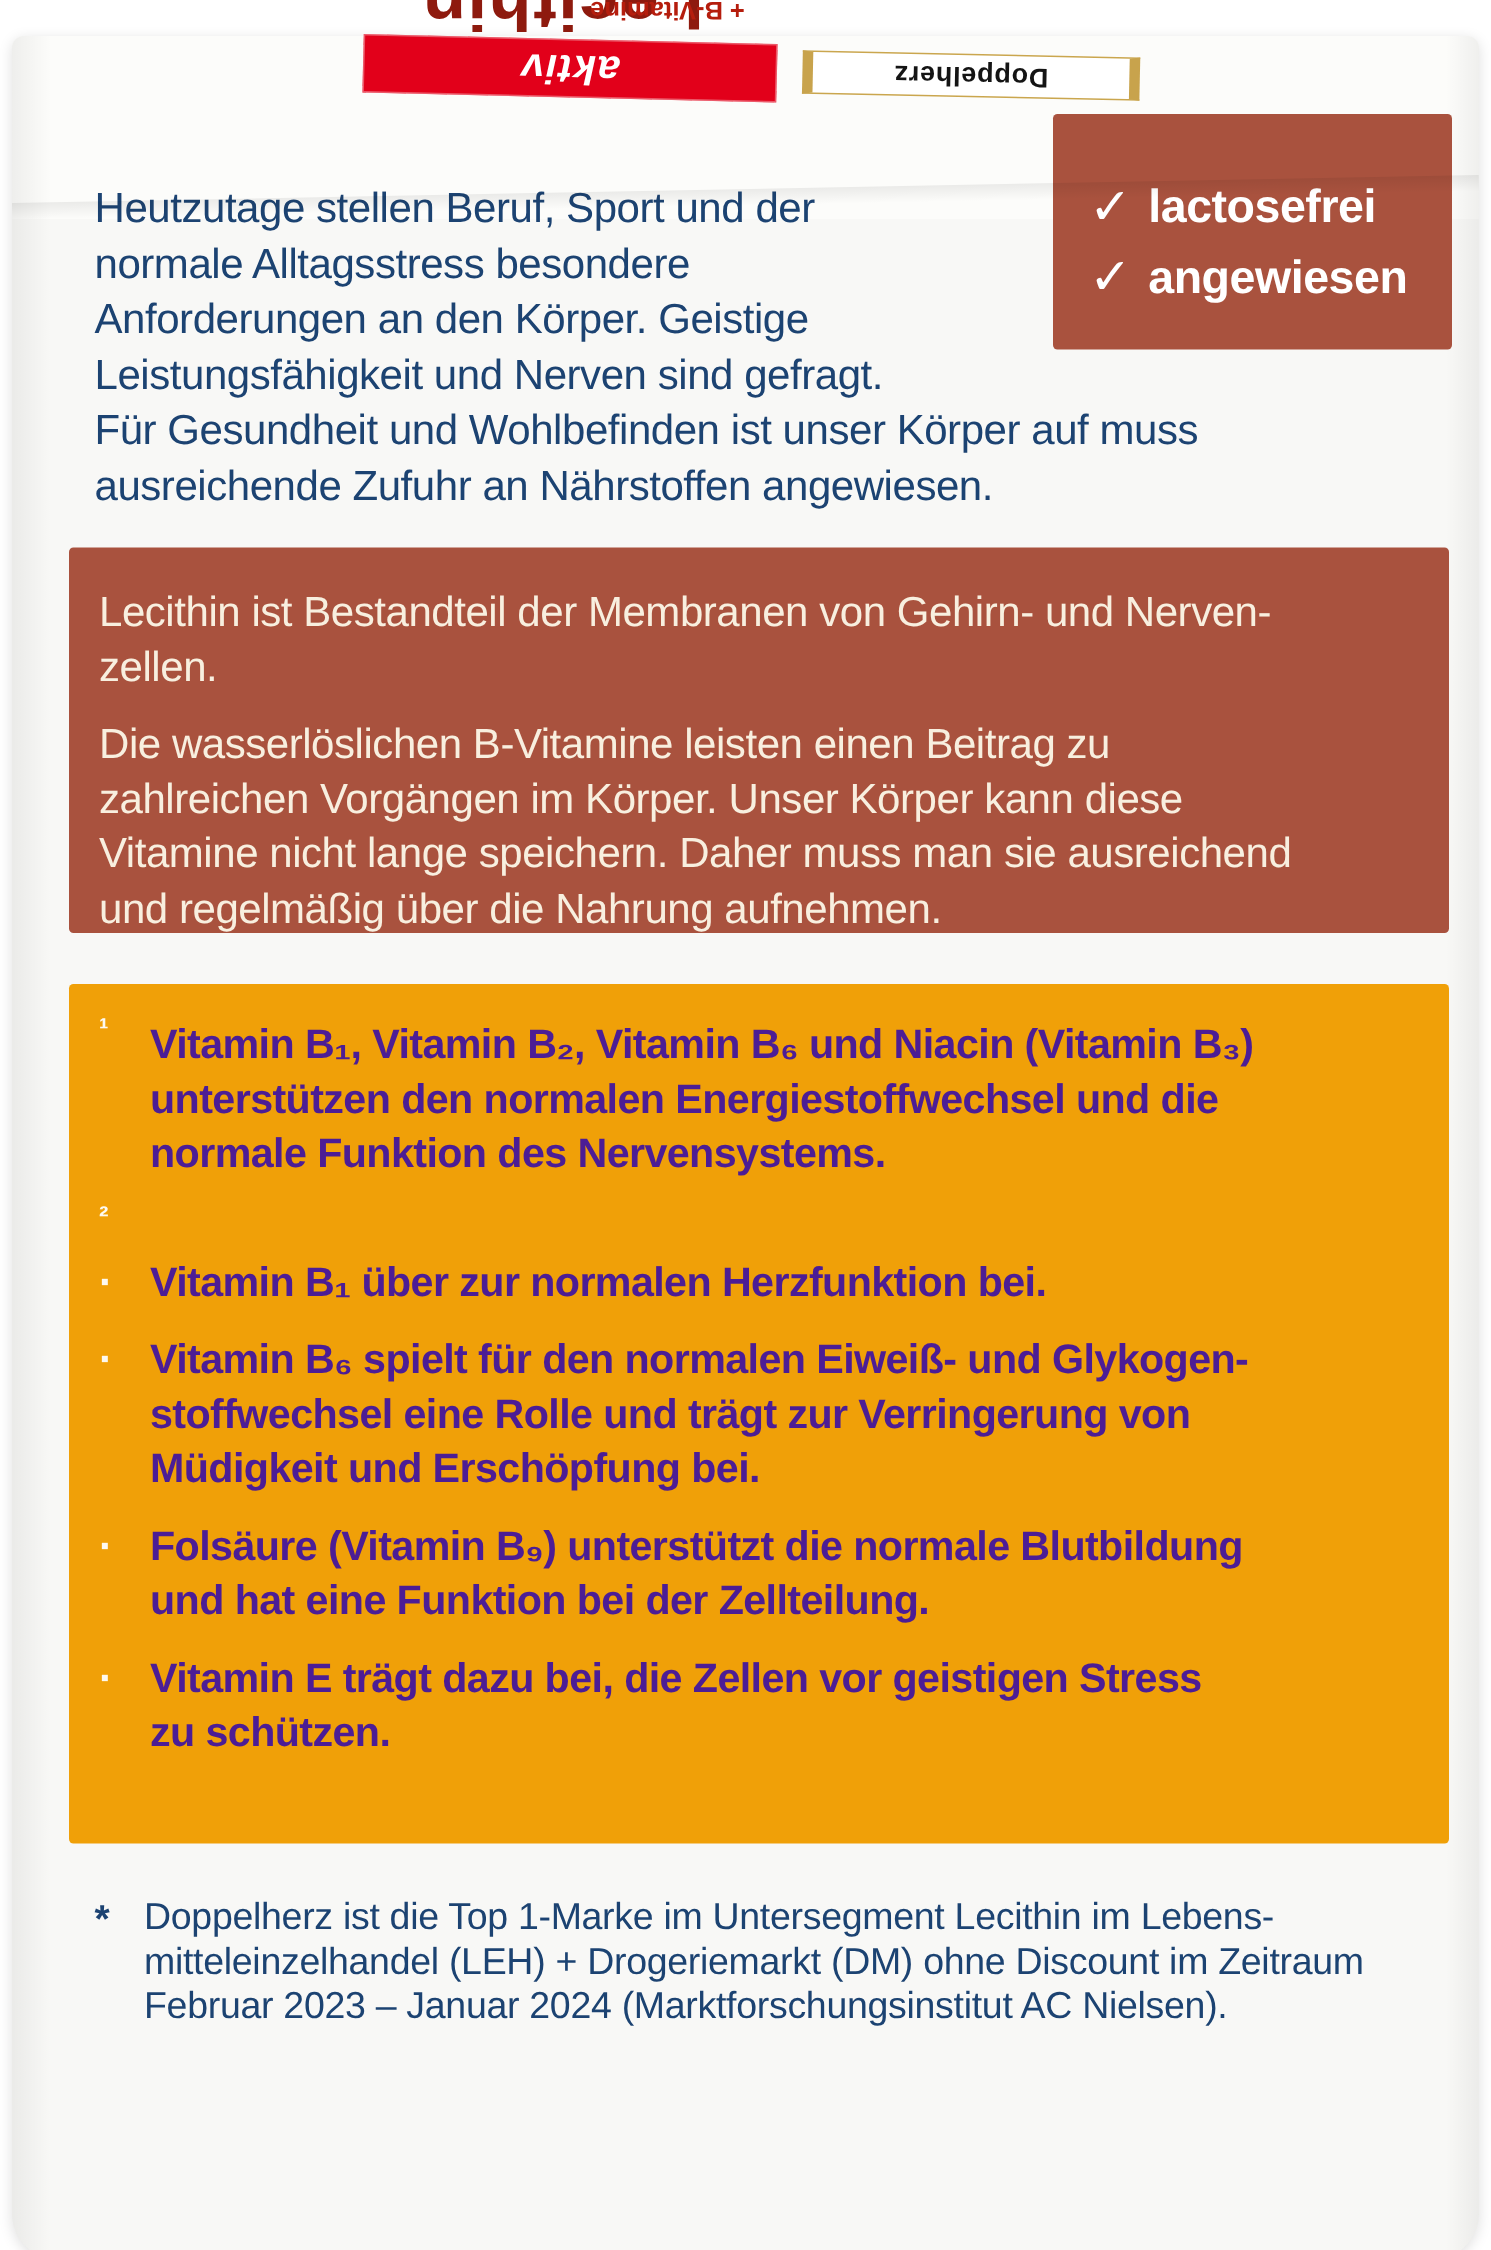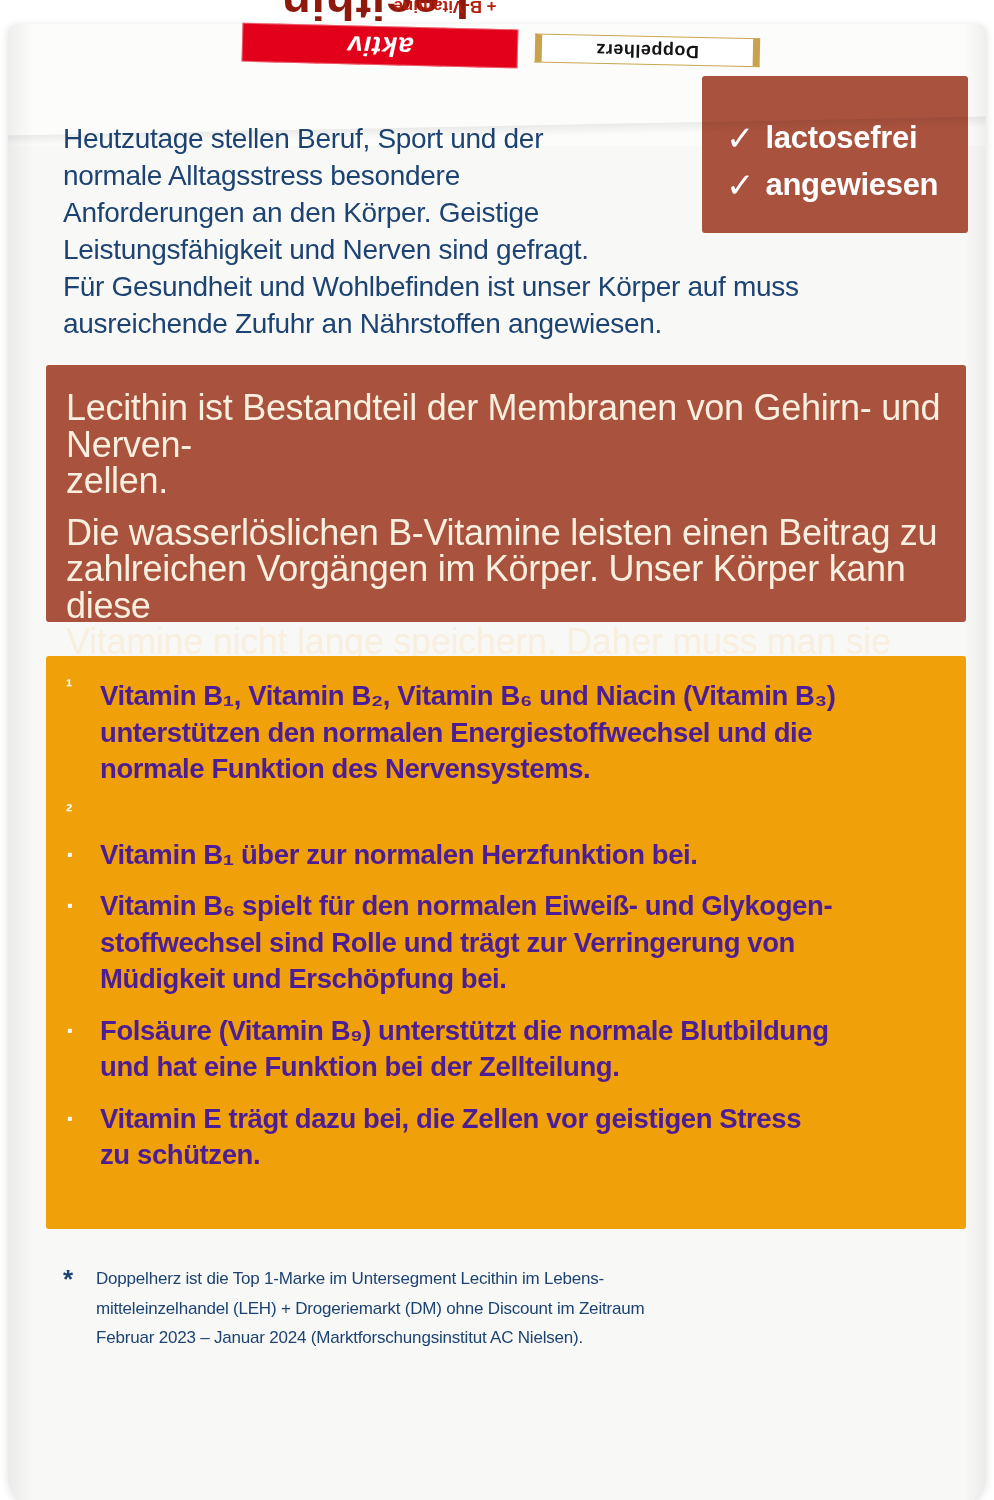--- a/index.html
+++ b/index.html
@@ -72,41 +72,41 @@
     letter-spacing:-0.3px;white-space:pre-line;}
   .intro-p1{left:55px;top:96px;width:660px;}
   .intro-p2{left:55px;top:244px;width:910px;}
   
   .lecithin-box{
     position:absolute;left:38px;top:341px;width:920px;height:257px;
     background:#a9523e;border-radius:3px;
     padding:25px 18px 0 20px;box-sizing:border-box;
   }
   .lecithin-box p{
-    margin:0 0 15px 0;color:#f8efdf;font-size:36px;line-height:36.5px;
+    margin:0 0 15px 0;color:#f8efdf;font-size:28px;line-height:36.5px;
     letter-spacing:-0.3px;white-space:pre-line;
   }
   
   .vitamin-box{
     position:absolute;left:38px;top:632px;width:920px;height:573px;
     background:#f0a008;border-radius:3px;
     padding:22px 14px 0 20px;box-sizing:border-box;overflow:hidden;
   }
   .vb-item{display:flex;margin-bottom:15px;}
   .vb-marker{flex:0 0 34px;color:#fdf9f0;font-weight:bold;}
   .vb-marker.m-sup{font-size:19px;line-height:19px;position:relative;top:-1px;}
   .vb-marker.m-dot{font-size:28px;line-height:36.5px;}
   .vb-text{
     color:#4c1d95;font-size:27.5px;font-weight:bold;line-height:36.5px;
     letter-spacing:-0.4px;white-space:pre-line;
   }
   
   .footnote{position:absolute;left:55px;top:1240px;width:880px;display:flex;}
   .fn-marker{flex:0 0 33px;color:#1c4372;font-size:26px;font-weight:bold;line-height:30px;}
-  .fn-text{color:#1c4372;font-size:17px;line-height:29.5px;letter-spacing:-0.2px;white-space:pre-line;}
+  .fn-text{color:#1c4372;font-size:25px;line-height:29.5px;letter-spacing:-0.2px;white-space:pre-line;}
 </style>
 </head>
 <body>
 
 <div class="package">
   <div class="flap-strip"></div>
   <div class="edge-left"></div>
   <div class="edge-right"></div>
 
   <div class="intro-p intro-p1">Heutzutage stellen Beruf, Sport und der
@@ -146,21 +146,21 @@
     <div class="vb-item">
       <span class="vb-marker m-sup">²</span>
     </div>
     <div class="vb-item">
       <span class="vb-marker m-dot">·</span>
       <span class="vb-text">Vitamin B₁ über zur normalen Herzfunktion bei.</span>
     </div>
     <div class="vb-item">
       <span class="vb-marker m-dot">·</span>
       <span class="vb-text">Vitamin B₆ spielt für den normalen Eiweiß- und Glykogen-
-stoffwechsel sind Rolle und trägt zur Verringerung von
+stoffwechsel eine Rolle und trägt zur Verringerung von
 Müdigkeit und Erschöpfung bei.</span>
     </div>
     <div class="vb-item">
       <span class="vb-marker m-dot">·</span>
       <span class="vb-text">Folsäure (Vitamin B₉) unterstützt die normale Blutbildung
 und hat eine Funktion bei der Zellteilung.</span>
     </div>
     <div class="vb-item">
       <span class="vb-marker m-dot">·</span>
       <span class="vb-text">Vitamin E trägt dazu bei, die Zellen vor geistigen Stress

